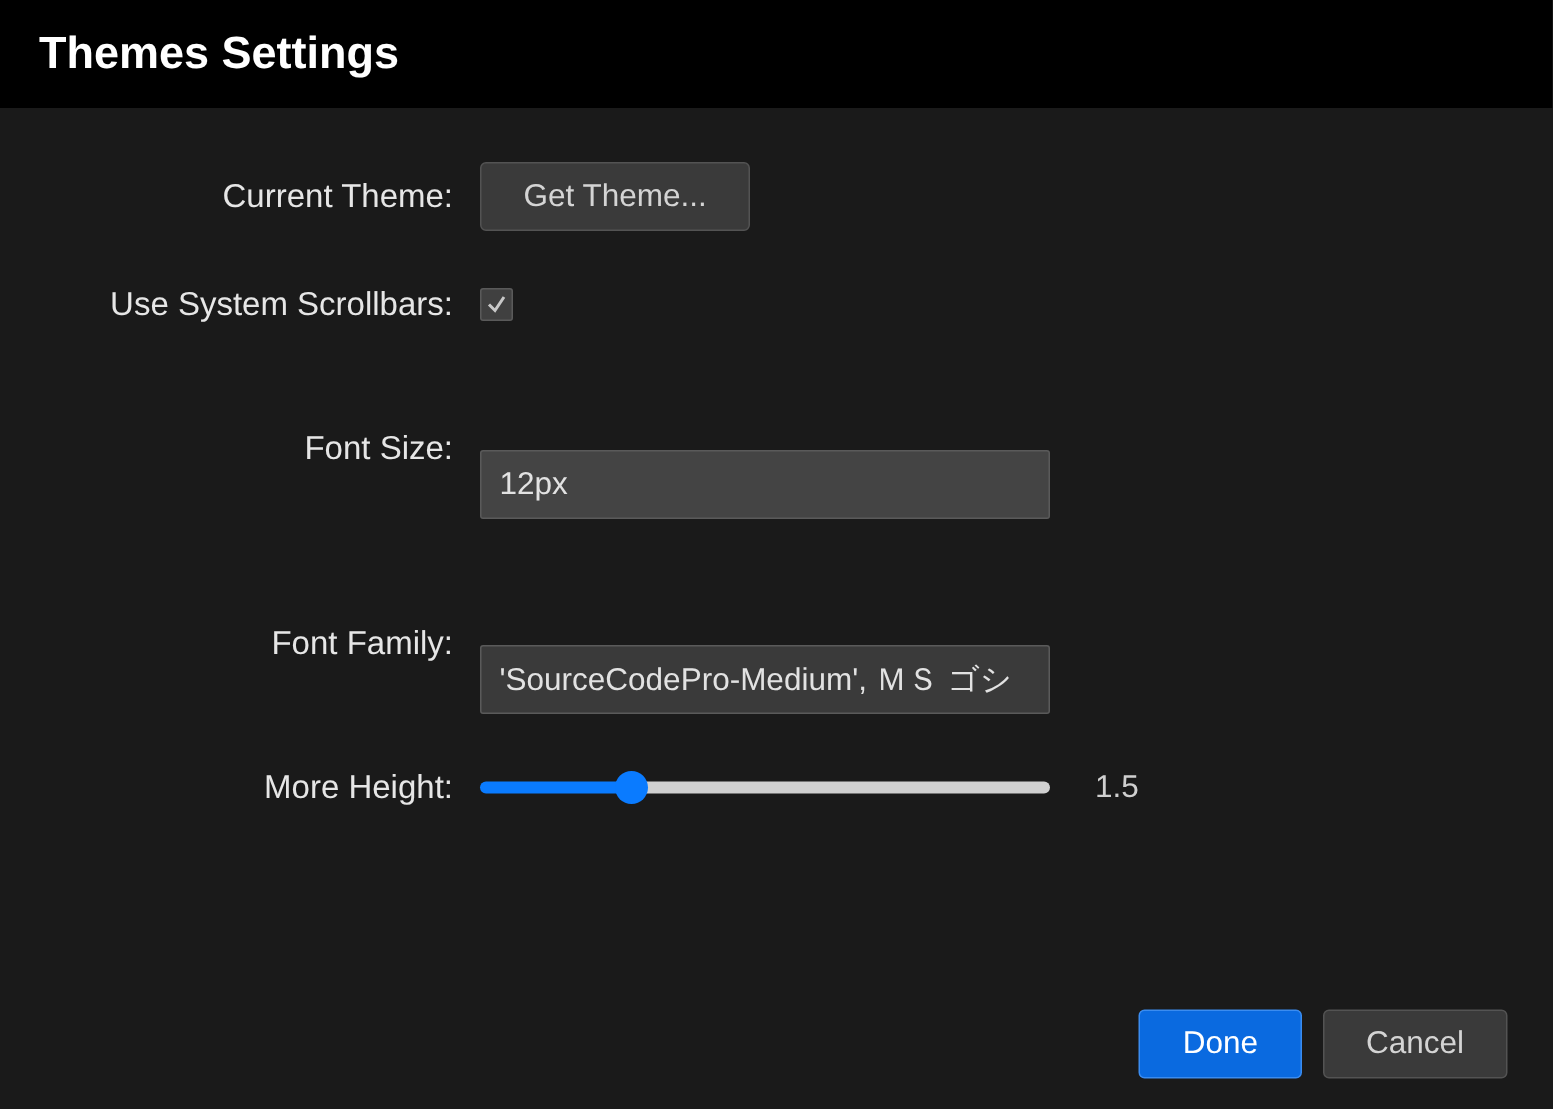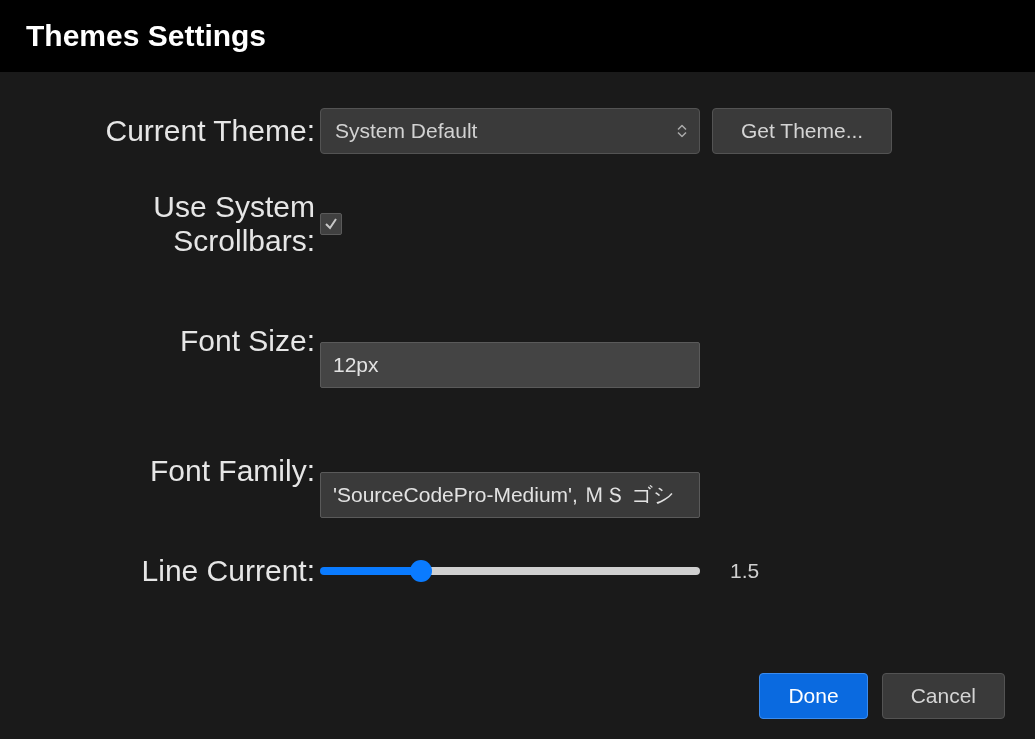--- a/index.html
+++ b/index.html
@@ -27,22 +27,22 @@
     padding: 36px 30px 0 30px;
   }
   .form-row {
     display: flex;
     align-items: center;
     margin-bottom: 36px;
   }
   .label-col {
     width: 290px;
     text-align: right;
-    padding-right: 5px;
-    font-size: 30px;
+    padding-right: 18px;
+    font-size: 22px;
     color: #e6e6e6;
   }
   .field-col {
     display: flex;
     align-items: center;
     gap: 12px;
   }
   .select-wrap {
     position: relative;
     width: 380px;
@@ -159,31 +159,20 @@
 
 <div class="titlebar">
   <h1>Themes Settings</h1>
 </div>
 
 <div class="content">
 
   <div class="form-row">
     <div class="label-col">Current Theme:</div>
     <div class="field-col">
-      <div class="select-wrap">
-        <span>System Default</span>
-        <span class="select-arrows">
-          <svg width="10" height="6" viewBox="0 0 10 6">
-              <path d="M1 5 L5 1 L9 5" stroke="#aaaaaa" stroke-width="1.5" fill="none"></path>
-            </svg>
-          <svg width="10" height="6" viewBox="0 0 10 6">
-              <path d="M1 1 L5 5 L9 1" stroke="#aaaaaa" stroke-width="1.5" fill="none"></path>
-            </svg>
-        </span>
-      </div>
       <div class="btn">Get Theme...</div>
     </div>
   </div>
 
   <div class="form-row">
     <div class="label-col">Use System Scrollbars:</div>
     <div class="field-col">
       <div class="checkbox">
         <svg width="14" height="14" viewBox="0 0 14 14">
             <path d="M2 7 L6 11 L12 2" stroke="#c8c8c8" stroke-width="2" fill="none"></path>
@@ -200,21 +189,21 @@
   </div>
 
   <div class="form-row">
     <div class="label-col">Font Family:</div>
     <div class="field-col">
       <input type="text" class="text-input narrow" value="'SourceCodePro-Medium', ＭＳ ゴシ" style="">
     </div>
   </div>
 
   <div class="form-row">
-    <div class="label-col">Line Current:</div>
+    <div class="label-col">More Height:</div>
     <div class="field-col slider-wrap">
       <input type="range" class="slider" min="1" max="3" step="0.1" value="1.5" style="">
       <span class="slider-value">1.5</span>
     </div>
   </div>
 
 </div>
 
 <div class="footer">
   <div class="btn btn-primary">Done</div>

